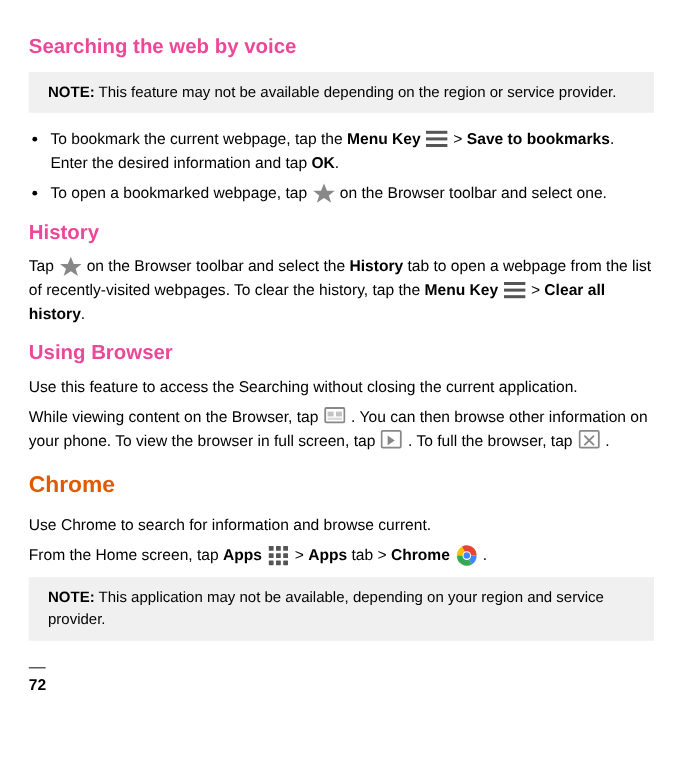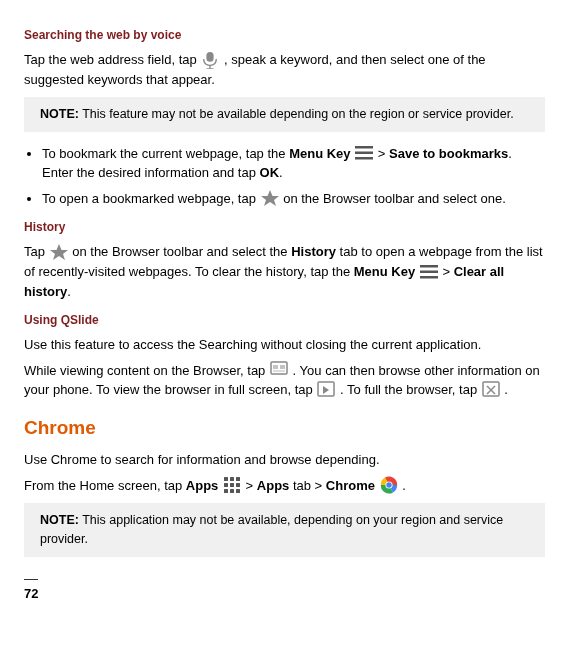--- a/index.html
+++ b/index.html
@@ -7,25 +7,25 @@
       font-family: Arial, sans-serif;
       font-size: 13px;
       background: #ffffff;
       color: #000000;
       width: 569px;
       min-height: 652px;
       padding: 16px 24px 20px 24px;
       line-height: 1.5;
     }
     h2 {
-      font-size: 12px;
+      font-size: 17px;
       font-weight: bold;
       margin-bottom: 6px;
       margin-top: 10px;
-      color: #7f1d1d;
+      color: #ec4899;
     }
     h2.chrome-heading {
       color: #e05a00;
       font-size: 19px;
       margin-top: 14px;
       margin-bottom: 8px;
     }
     p {
       margin-bottom: 6px;
       font-size: 13px;
@@ -76,31 +76,20 @@
     }
   </style>
 </head>
 <body>
 
 
 
 
 <div class="section-block">
   <h2>Searching the web by voice</h2>
-  <p>
-    <span>Tap the web address field, tap</span>
-    
-    <svg class="icon-inline" viewBox="0 0 18 20" xmlns="http://www.w3.org/2000/svg">
-      <rect x="5" y="1" width="8" height="11" rx="4" fill="#888"></rect>
-      <path d="M2 9 Q2 16 9 16 Q16 16 16 9" stroke="#888" stroke-width="1.5" fill="none"></path>
-      <line x1="9" y1="16" x2="9" y2="20" stroke="#888" stroke-width="1.5"></line>
-      <line x1="5" y1="20" x2="13" y2="20" stroke="#888" stroke-width="1.5"></line>
-    </svg>
-    <span>, speak a keyword, and then select one of the suggested keywords that appear.</span>
-  </p>
   <div class="note-box">
     <span class="note-label">NOTE:</span><span> This feature may not be available depending on the region or service provider.</span>
   </div>
 </div>
 
 
 <div class="section-block">
   <ul>
     <li>
       <span>To bookmark the current webpage, tap the </span><span class="bold">Menu Key </span>
@@ -138,21 +127,21 @@
       <rect x="0" y="0" width="18" height="2.5" fill="#555"></rect>
       <rect x="0" y="5.5" width="18" height="2.5" fill="#555"></rect>
       <rect x="0" y="11" width="18" height="2.5" fill="#555"></rect>
     </svg>
     <span> &gt; </span><span class="bold">Clear all history</span><span>.</span>
   </p>
 </div>
 
 
 <div class="section-block">
-  <h2>Using QSlide</h2>
+  <h2>Using Browser</h2>
   <p>Use this feature to access the Searching without closing the current application.</p>
   <p>
     <span>While viewing content on the Browser, tap </span>
     
     <svg class="icon-inline" viewBox="0 0 18 18" xmlns="http://www.w3.org/2000/svg">
       <rect x="1" y="1" width="16" height="12" rx="1" fill="none" stroke="#888" stroke-width="1.5"></rect>
       <rect x="3" y="4" width="5" height="4" fill="#888" opacity="0.5"></rect>
       <rect x="10" y="4" width="5" height="4" fill="#888" opacity="0.5"></rect>
       <rect x="3" y="9" width="12" height="2" fill="#888" opacity="0.3"></rect>
     </svg>
@@ -169,21 +158,21 @@
       <line x1="5" y1="5" x2="13" y2="13" stroke="#888" stroke-width="1.5"></line>
       <line x1="13" y1="5" x2="5" y2="13" stroke="#888" stroke-width="1.5"></line>
     </svg>
     <span>.</span>
   </p>
 </div>
 
 
 <div class="section-block">
   <h2 class="chrome-heading">Chrome</h2>
-  <p>Use Chrome to search for information and browse depending.</p>
+  <p>Use Chrome to search for information and browse current.</p>
   <p>
     <span>From the Home screen, tap </span><span class="bold">Apps</span>
     
     <svg class="icon-inline" viewBox="0 0 18 18" xmlns="http://www.w3.org/2000/svg">
       <rect x="1" y="1" width="4" height="4" rx="0.5" fill="#555"></rect>
       <rect x="7" y="1" width="4" height="4" rx="0.5" fill="#555"></rect>
       <rect x="13" y="1" width="4" height="4" rx="0.5" fill="#555"></rect>
       <rect x="1" y="7" width="4" height="4" rx="0.5" fill="#555"></rect>
       <rect x="7" y="7" width="4" height="4" rx="0.5" fill="#555"></rect>
       <rect x="13" y="7" width="4" height="4" rx="0.5" fill="#555"></rect>

